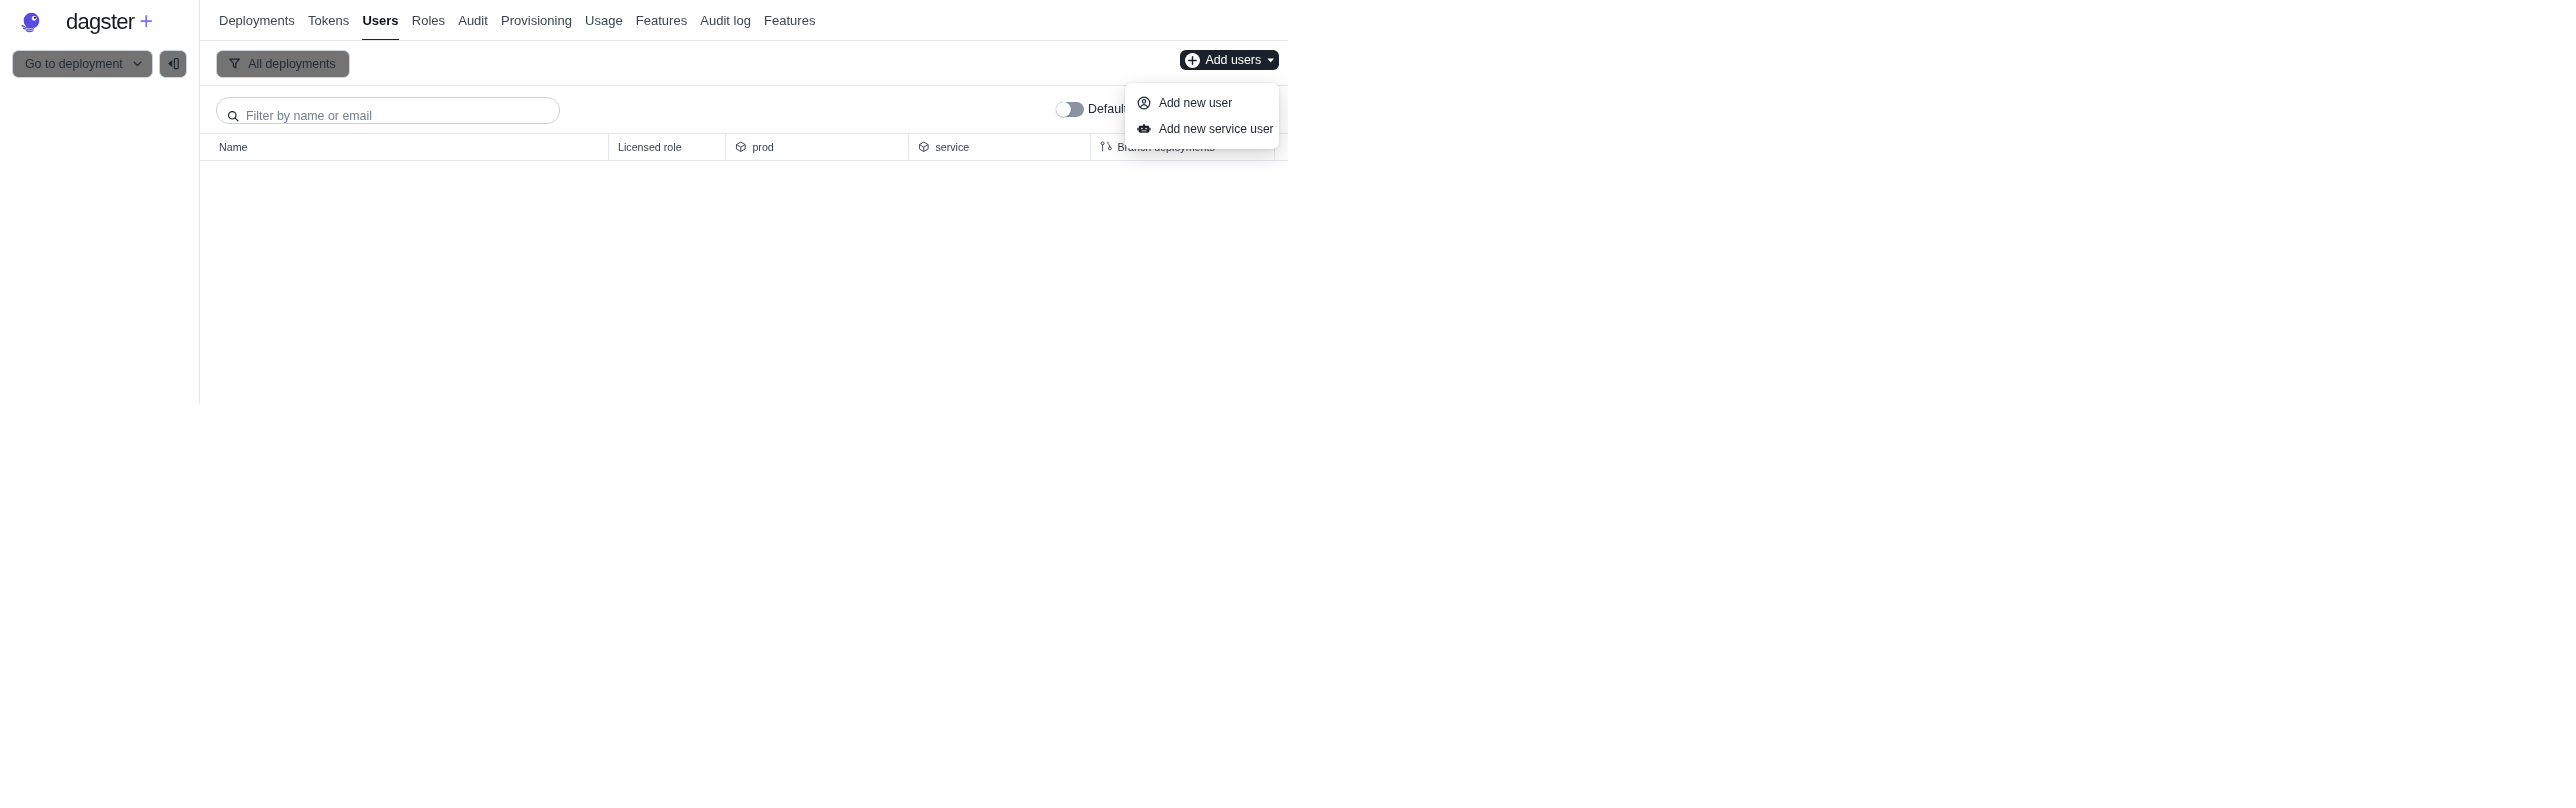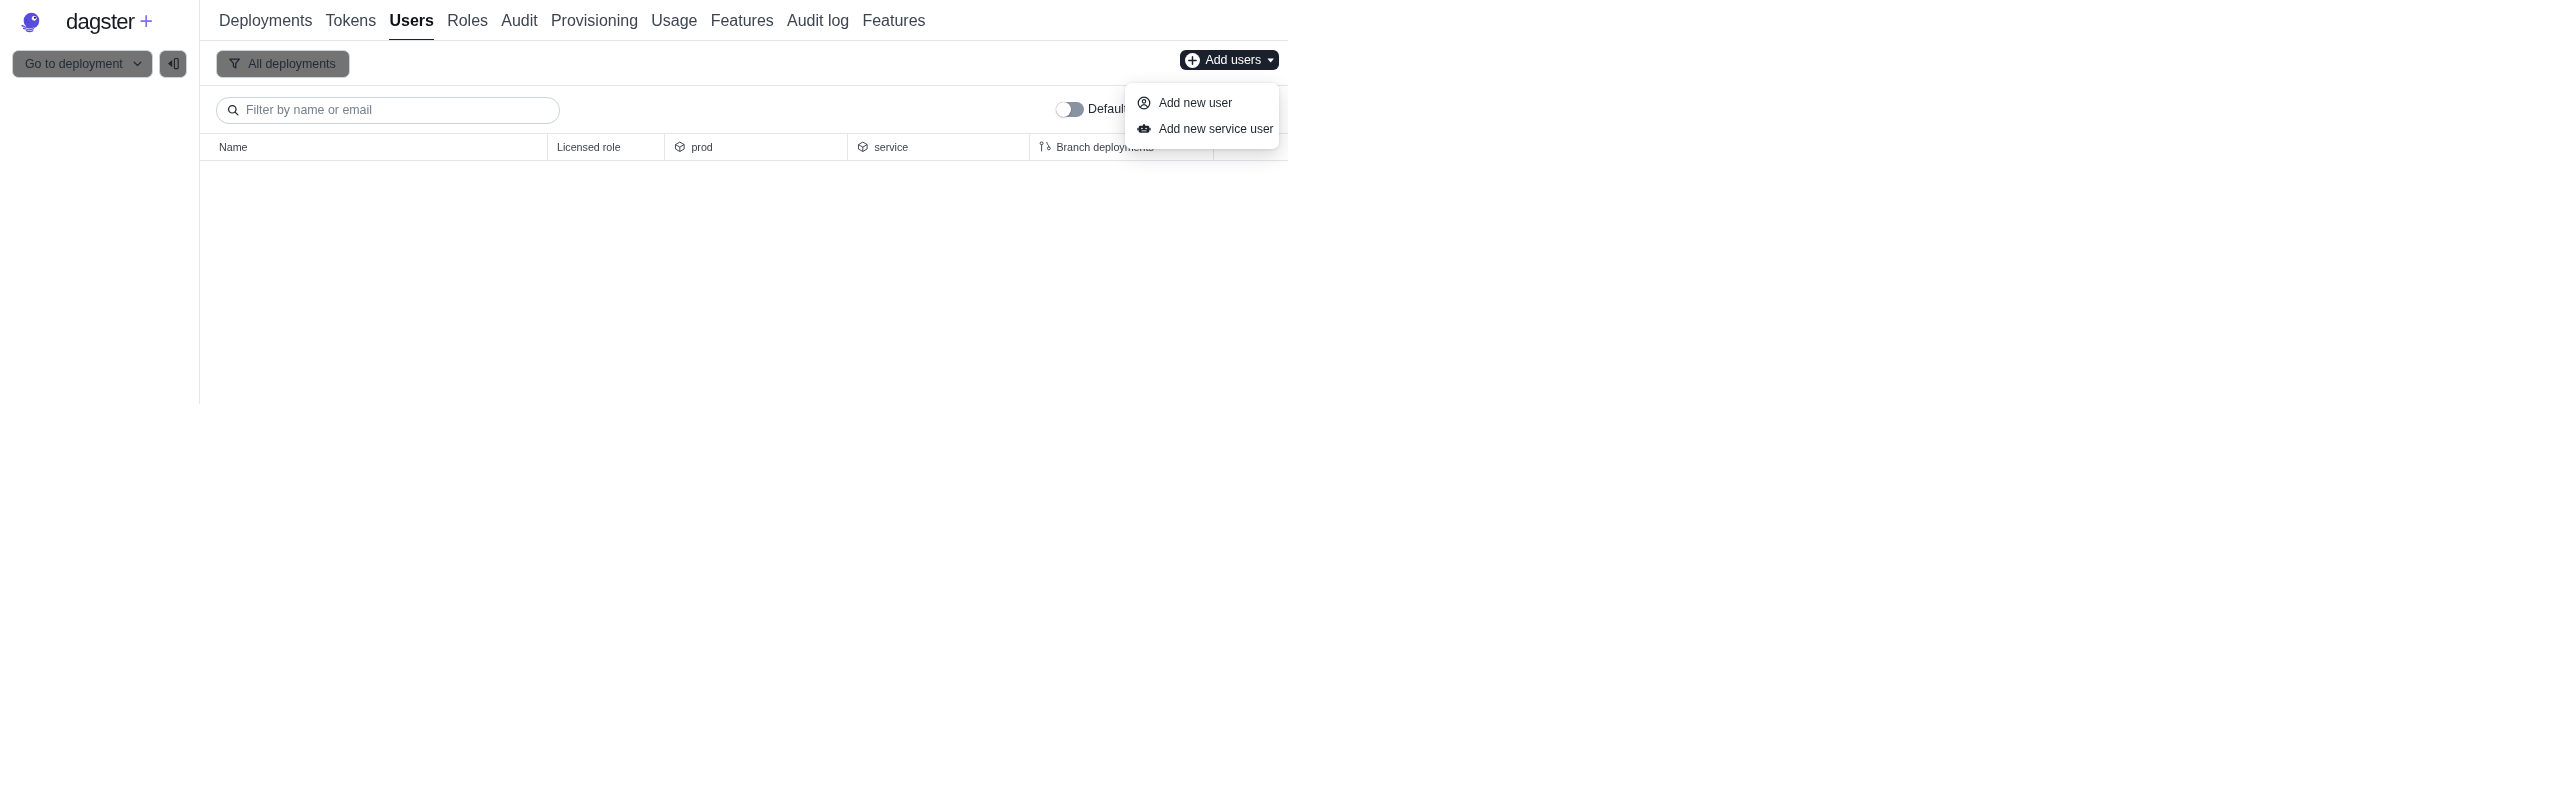--- a/index.html
+++ b/index.html
@@ -16,21 +16,21 @@
   .vdiv  { position:absolute; left:199px; top:0; bottom:0; width:0.8px; background:#e3e6ea; }
 
   
   .brand { position:absolute; left:20px; top:8.3px; height:28px; display:flex; align-items:center; }
   .brand-text { font-size:22px; font-weight:500; color:#171b21; letter-spacing:-0.7px; margin-left:24px; }
   .brand-plus { font-size:23px; font-weight:400; color:#7c70f0; margin-left:5px; position:relative; top:-0.8px; }
 
   .nav { position:absolute; left:219px; top:0; height:41px; display:flex; gap:13.2px; align-items:stretch; }
   .nav-item {
     position:relative; display:flex; align-items:center;
-    font-size:16px; font-weight:500; color:#3d4551; cursor:pointer; white-space:nowrap;
+    font-size:13px; font-weight:500; color:#3d4551; cursor:pointer; white-space:nowrap;
   }
   .nav-item.active { color:#0d1117; font-weight:700; }
   .nav-item.active::after {
     content:""; position:absolute; left:0; right:0; bottom:0; height:2.5px; background:#1c2127;
   }
 
   
   .btn-outline {
     position:absolute; display:flex; align-items:center;
     background:#737373; border:0.8px solid #ccd3db; border-radius:6.6px;
@@ -49,21 +49,21 @@
   }
   .plus-circle {
     width:15px; height:15px; border-radius:50%; background:#fff;
     display:flex; align-items:center; justify-content:center; flex:0 0 auto;
   }
 
   
   .search {
     position:absolute; left:216px; top:97px; width:344px; height:26.5px;
     border:0.8px solid #ccd3db; border-radius:13px; background:#fff;
-    display:flex; align-items:center; gap:6.6px; padding:0 8.3px 0 10px;
+    display:flex; align-items:flex-end; gap:6.6px; padding:0 8.3px 0 10px;
   }
   .search input {
     flex:1; border:none; outline:none; font-size:12.4px; color:#232b36;
     font-family:"Liberation Sans", sans-serif; background:transparent;
   }
   .search input::placeholder { color:#76818f; }
 
   
   .toggle {
     position:absolute; left:1056px; top:102px; width:28px; height:15px;
@@ -194,21 +194,21 @@
   </span>
   <input type="text" placeholder="Filter by name or email" style="">
 </div>
 
 <div class="toggle">
   <div class="knob"></div>
 </div>
 <div class="toggle-label">Default</div>
 
 <div class="thead">
-  <div class="th" style="width:349px;">
+  <div class="th" style="width:410px;">
     <span>Name</span>
   </div>
   <div class="th" style="width:117px;">
     <span>Licensed role</span>
   </div>
   <div class="th" style="width:183px;">
     <span class="icon">
       <svg width="11.6" height="11.6" viewBox="0 0 16 16">
         <path d="M8 1.5 14 5v6L8 14.5 2 11V5z" fill="none" stroke="#3a414d" stroke-width="1.3" stroke-linejoin="round"></path>
         <path d="M2 5l6 3.4L14 5M8 8.4v6" fill="none" stroke="#3a414d" stroke-width="1.3" stroke-linejoin="round"></path>

